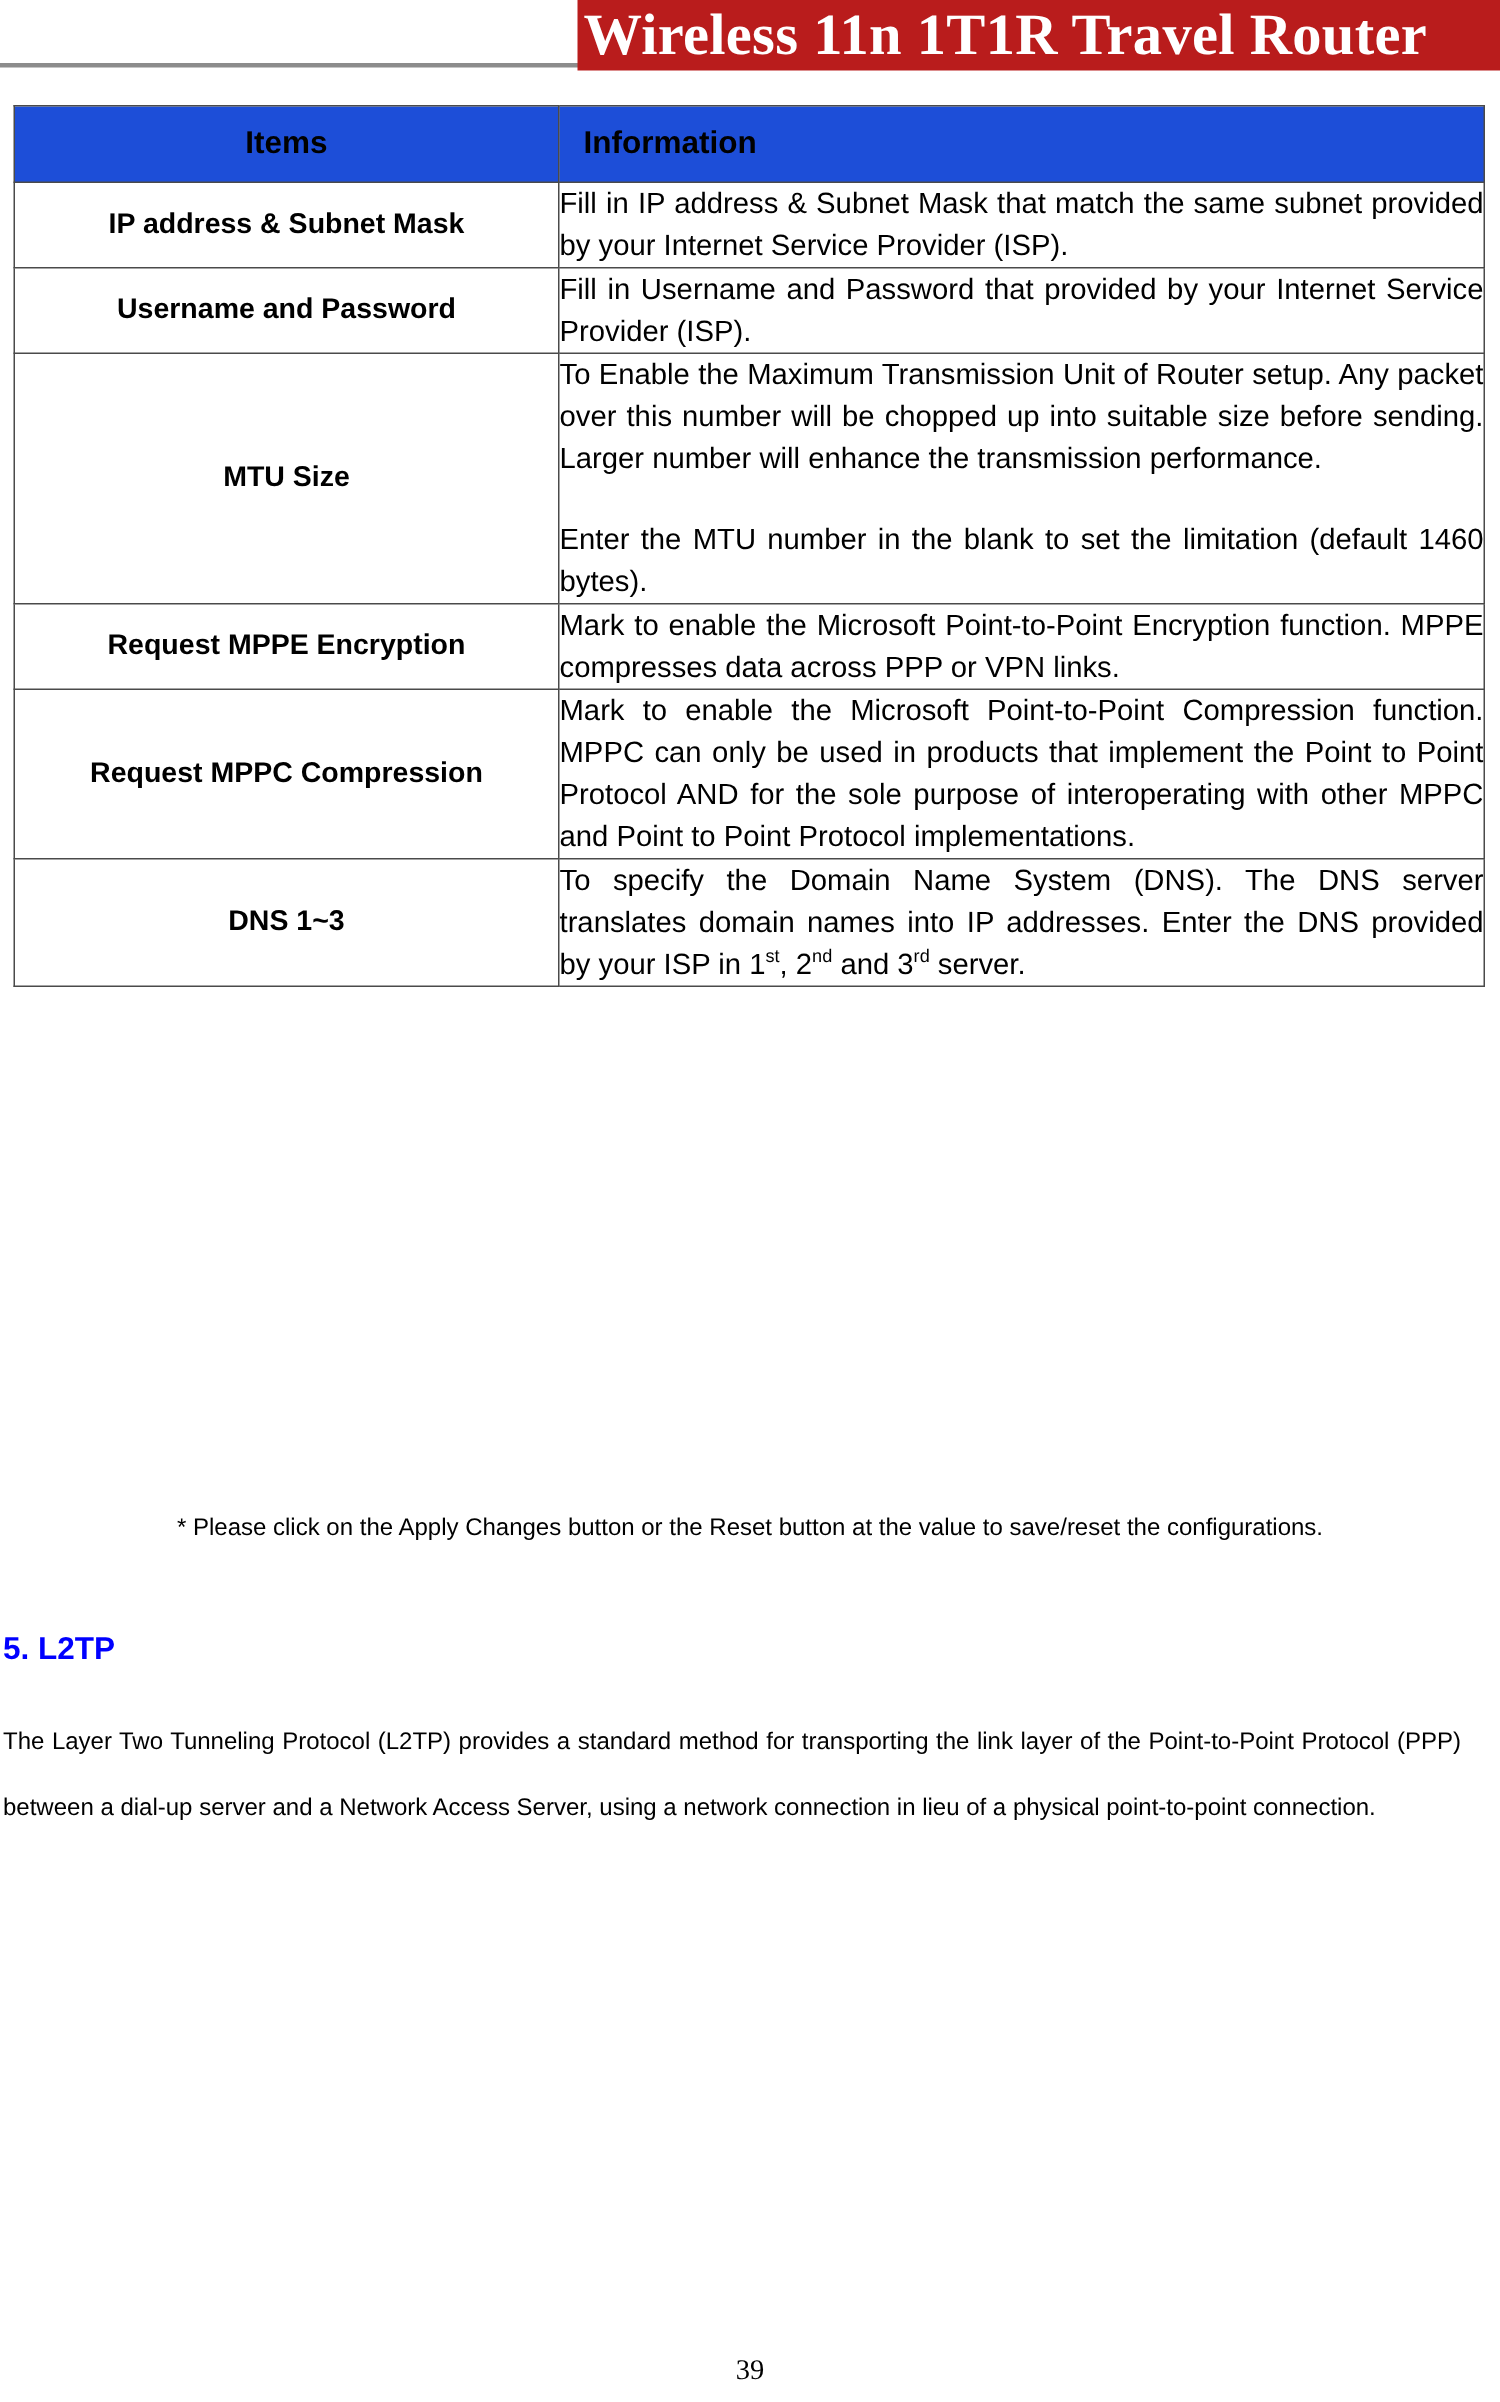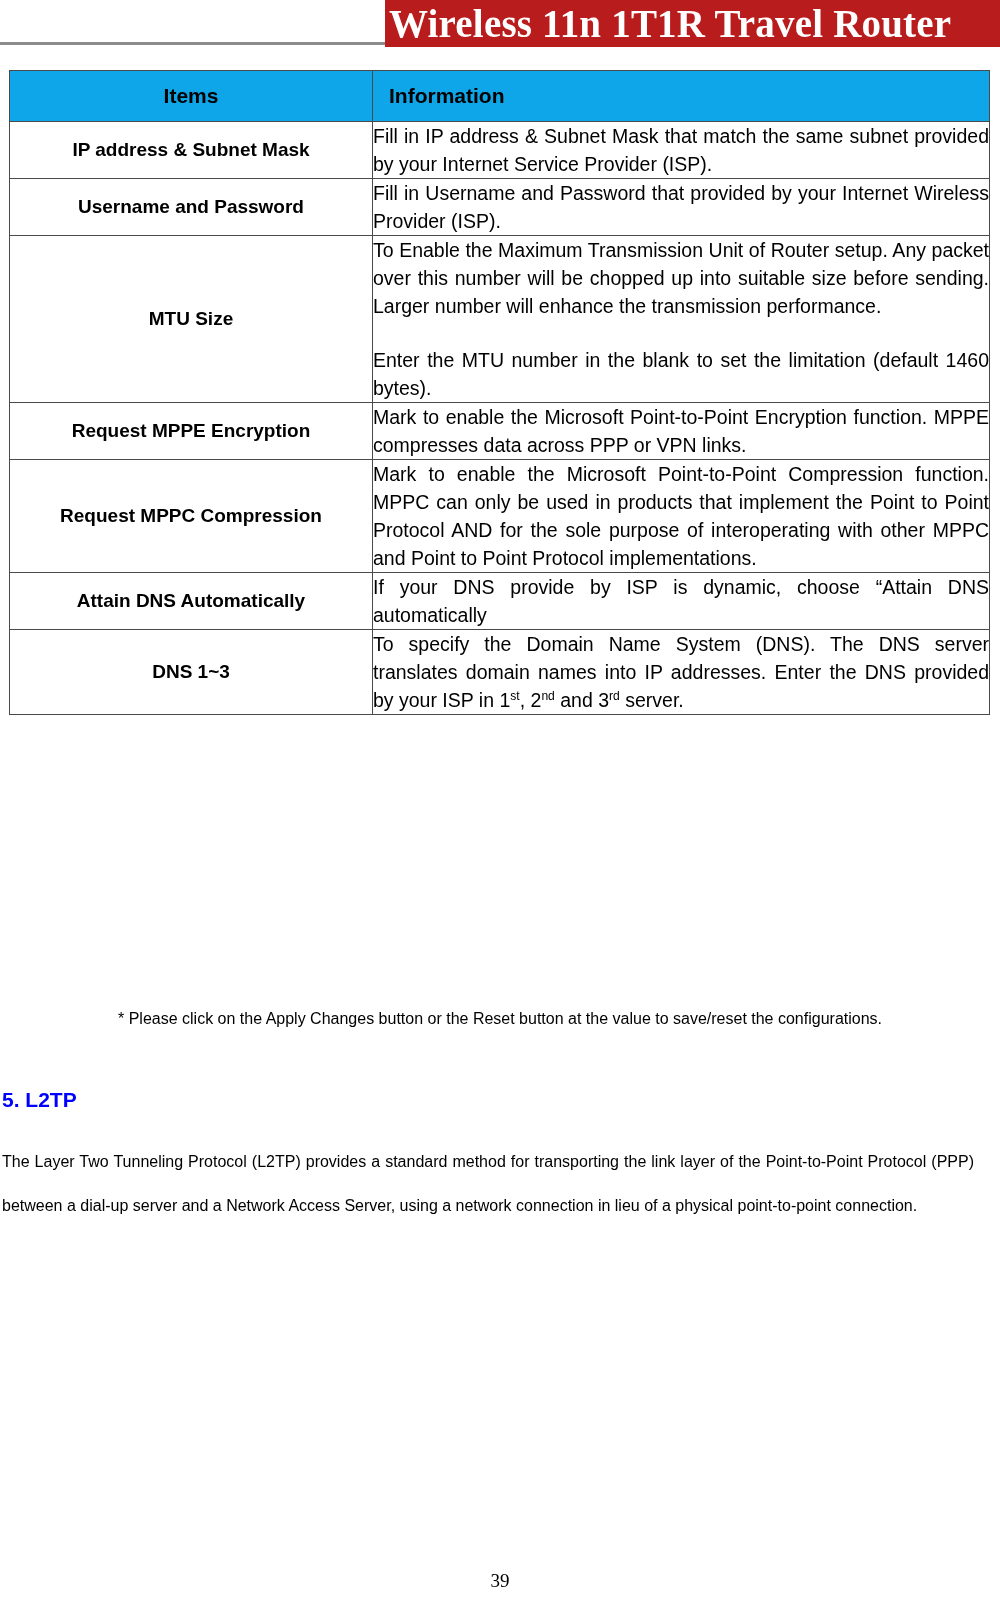--- a/index.html
+++ b/index.html
@@ -68,21 +68,21 @@
   table.info-table td,
   table.info-table th {
     border: 1.5px solid #4a4a4a;
     vertical-align: middle;
     padding: 0;
   }
   .col-items { width: 363px; }
   .col-info  { width: 617px; }
 
   thead th {
-    background: #0ea5e9;
+    background: #1d4ed8;
     height: 50px;
   }
   .th-items-inner {
     font-size: 21px;
     font-weight: bold;
     text-align: center;
     padding: 0 10px;
   }
   .th-info-inner {
     font-size: 21px;
@@ -191,46 +191,40 @@
     <tbody id="table-body">
         <tr>
           <td class="cell-item">IP address &amp; Subnet Mask</td>
           <td class="cell-desc">
             <p>Fill in IP address &amp; Subnet Mask that match the same subnet provided by your Internet Service Provider (ISP).</p>
           </td>
         </tr>
         <tr>
           <td class="cell-item">Username and Password</td>
           <td class="cell-desc">
-            <p>Fill in Username and Password that provided by your Internet Wireless Provider (ISP).</p>
+            <p>Fill in Username and Password that provided by your Internet Service Provider (ISP).</p>
           </td>
         </tr>
         <tr>
           <td class="cell-item">MTU Size</td>
           <td class="cell-desc">
             <p>To Enable the Maximum Transmission Unit of Router setup. Any packet over this number will be chopped up into suitable size before sending. Larger number will enhance the transmission performance.</p>
             <p>Enter the MTU number in the blank to set the limitation (default 1460 bytes).</p>
           </td>
         </tr>
         <tr>
           <td class="cell-item">Request MPPE Encryption</td>
           <td class="cell-desc">
             <p>Mark to enable the Microsoft Point-to-Point Encryption function. MPPE compresses data across PPP or VPN links.</p>
           </td>
         </tr>
         <tr>
           <td class="cell-item">Request MPPC Compression</td>
           <td class="cell-desc">
             <p>Mark to enable the Microsoft Point-to-Point Compression function. MPPC can only be used in products that implement the Point to Point Protocol AND for the sole purpose of interoperating with other MPPC and Point to Point Protocol implementations.</p>
-          </td>
-        </tr>
-        <tr>
-          <td class="cell-item">Attain DNS Automatically</td>
-          <td class="cell-desc">
-            <p>If your DNS provide by ISP is dynamic, choose “Attain DNS automatically</p>
           </td>
         </tr>
         <tr>
           <td class="cell-item">DNS 1~3</td>
           <td class="cell-desc">
             <p>To specify the Domain Name System (DNS). The DNS server translates domain names into IP addresses. Enter the DNS provided by your ISP in 1<sup>st</sup>, 2<sup>nd</sup> and 3<sup>rd</sup> server.</p>
           </td>
         </tr>
       </tbody>
   </table>

